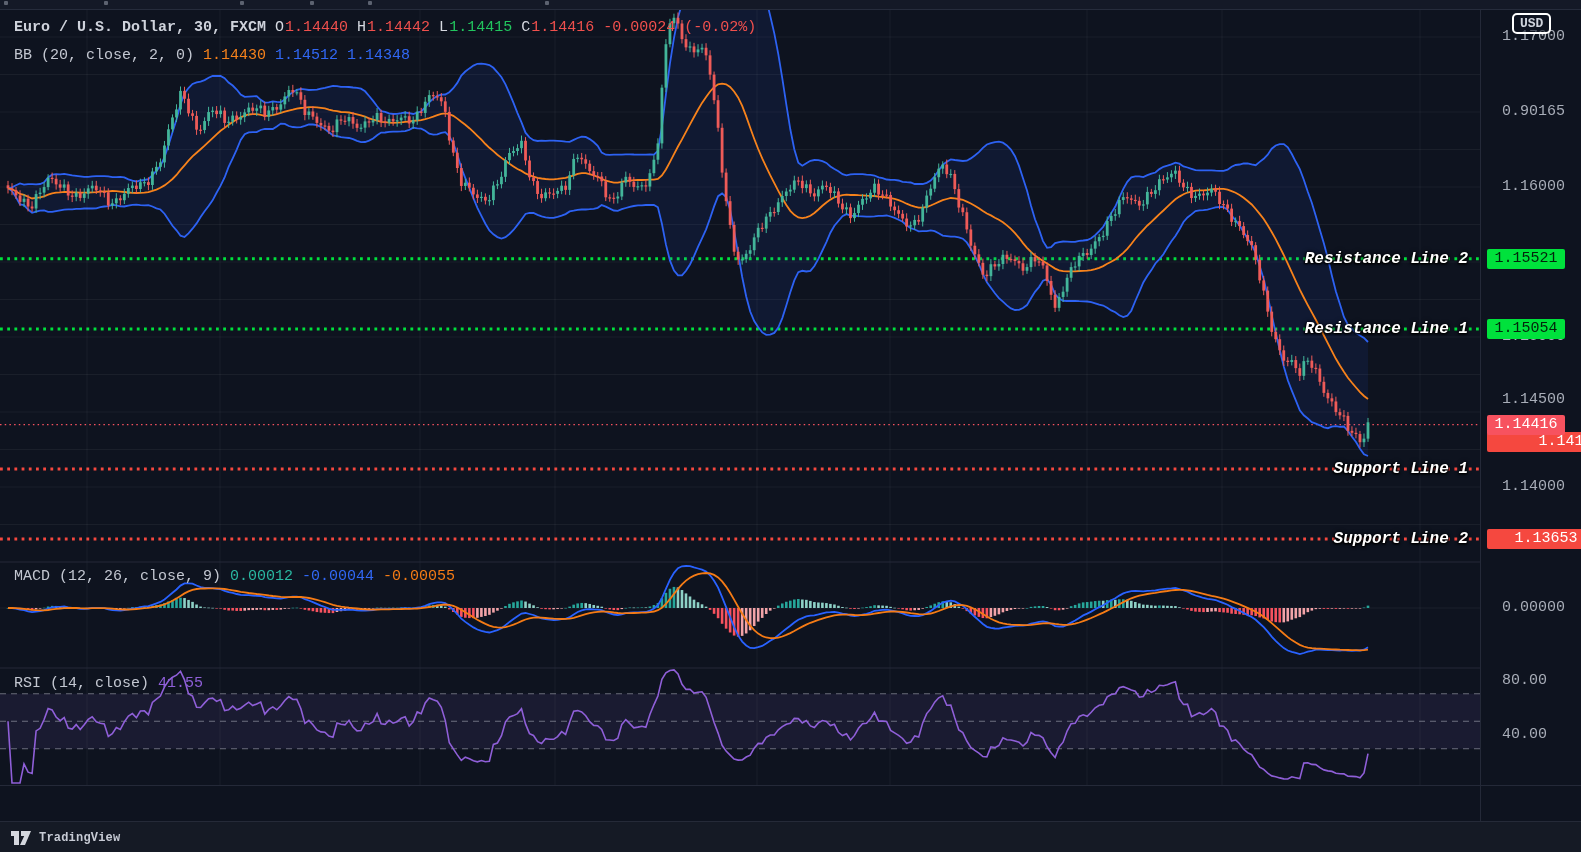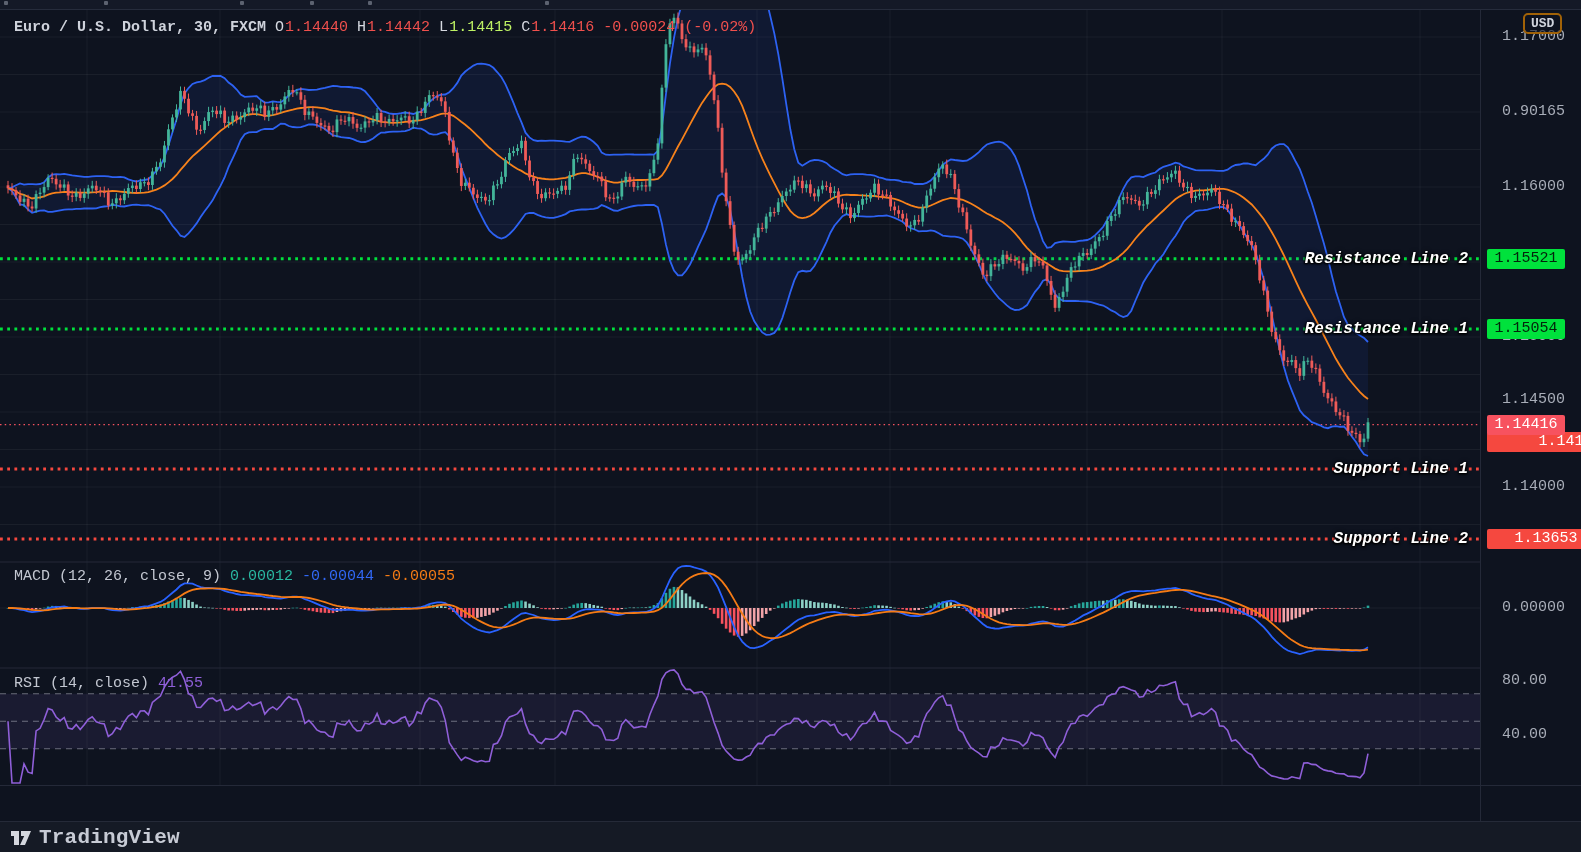--- a/index.html
+++ b/index.html
@@ -14,32 +14,32 @@
   .legend{position:absolute;z-index:6;display:flex;align-items:center;gap:9px;
           font-size:15px;color:#d6d9e1;white-space:nowrap;}
   .legend .lbl{color:#cfd3dc;font-weight:600;}
   .legend .plain{color:#c3c7d1;font-weight:400;}
   .legend .ltr{color:#d6d9e1;}
   .pair{display:flex;gap:1px;}
   
   .tick{position:absolute;left:1502px;height:18px;line-height:18px;font-size:15px;color:#a8adb8;z-index:6;}
   .badge{position:absolute;left:1487px;width:78px;height:20px;line-height:20px;text-align:center;
          font-size:15px;border-radius:2px;z-index:7;}
-  .usd-badge{position:absolute;left:1512px;top:13px;z-index:8;border:2px solid #a16207;border-radius:5px;
-             color:#d0d4dd;font-size:13px;font-weight:600;padding:1px 6px;background:rgba(14,19,31,.6);margin-left:11px;}
+  .usd-badge{position:absolute;left:1512px;top:13px;z-index:8;border:2px solid #ffffff;border-radius:5px;
+             color:#d0d4dd;font-size:13px;font-weight:600;padding:1px 6px;background:rgba(14,19,31,.6);}
   .axis-pane{position:absolute;left:0;top:785px;width:1581px;height:36px;border-top:1px solid #242938;z-index:4;}
   
   .level-label{position:absolute;right:113px;height:22px;line-height:22px;z-index:6;
                font-size:16px;font-weight:700;font-style:italic;color:#ffffff;
                text-shadow:0 0 4px #000,1px 1px 2px #000,-1px 1px 2px #000;}
   
   .footer{position:absolute;left:0;top:821px;width:1581px;height:31px;background:#151a25;
           border-top:1px solid #252a38;z-index:6;display:flex;align-items:center;}
   .tv-logo{display:flex;align-items:center;gap:7px;margin-left:10px;}
-  .tv-logo .wm{font-size:21px;font-weight:700;color:#c7cbd5;letter-spacing:.2px;}
+  .tv-logo .wm{font-size:12px;font-weight:700;color:#c7cbd5;letter-spacing:.2px;}
 </style>
 </head>
 <body>
 
 <div class="stage">
 
   <svg id="chart-svg" width="1581" height="852" viewBox="0 0 1581 852">
       <defs>
         <clipPath id="clipMain">
           <rect x="0" y="9.5" width="1480" height="552"></rect>
@@ -1137,29 +1137,35 @@
     <span class="pair">
       <span class="ltr">O</span>
       <span style="color:#f0504d">1.14440</span>
     </span>
     <span class="pair">
       <span class="ltr">H</span>
       <span style="color:#f0504d">1.14442</span>
     </span>
     <span class="pair">
       <span class="ltr">L</span>
-      <span style="color:#bef264">1.14415</span>
+      <span style="color:#22c55e">1.14415</span>
     </span>
     <span class="pair">
       <span class="ltr">C</span>
       <span style="color:#f0504d">1.14416</span>
     </span>
     <span style="color:#f0504d">-0.00024 (-0.02%)</span>
   </div>
 
+  <div class="legend" style="left:14px;top:47px;">
+    <span class="plain">BB (20, close, 2, 0)</span>
+    <span style="color:#f7821b">1.14430</span>
+    <span style="color:#3168f5">1.14512</span>
+    <span style="color:#3168f5">1.14348</span>
+  </div>
 
   <div class="legend" style="left:14px;top:568px;text-align:center;">
     <span class="plain">MACD (12, 26, close, 9)</span>
     <span style="color:#2ab8a2">0.00012</span>
     <span style="color:#3168f5">-0.00044</span>
     <span style="color:#f57b15">-0.00055</span>
   </div>
 
   <div class="legend" style="left:14px;top:675px;">
     <span class="plain">RSI (14, close)</span>

